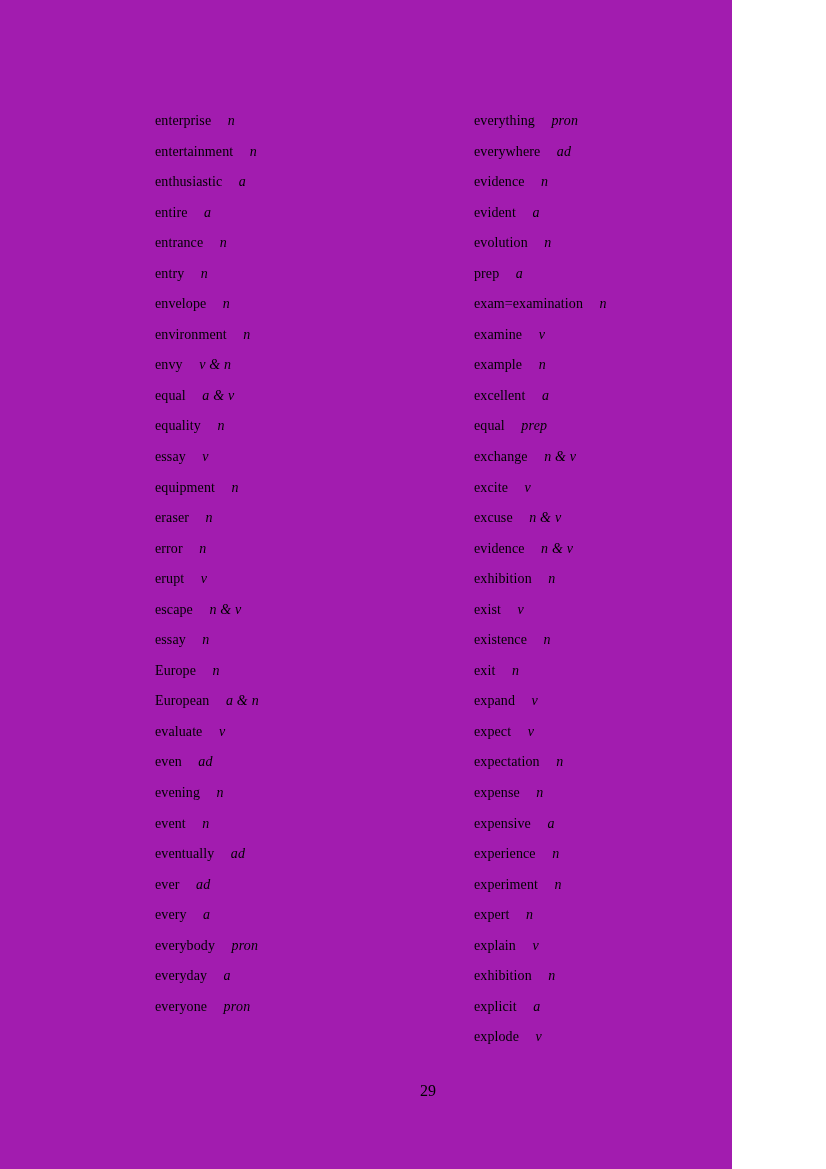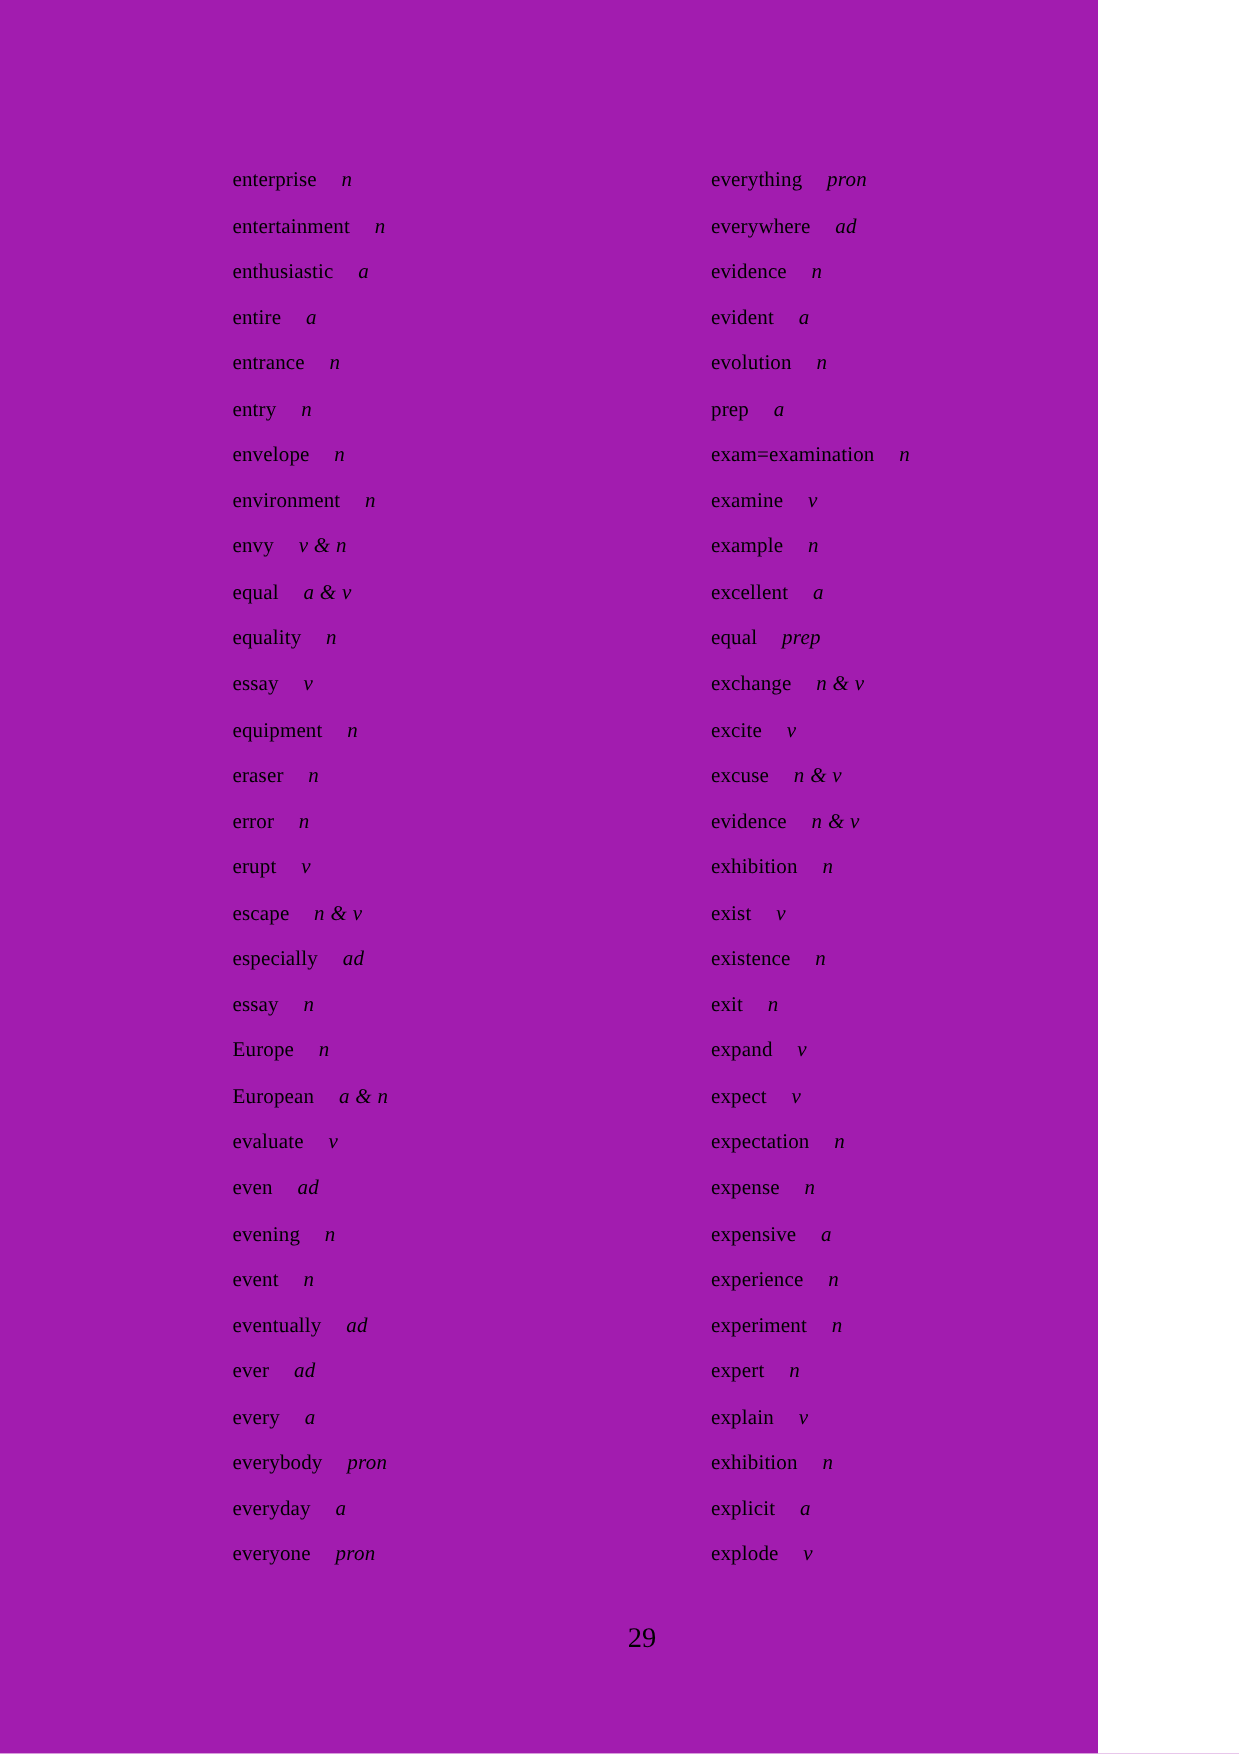--- a/index.html
+++ b/index.html
@@ -37,21 +37,21 @@
   .pos {
     font-style: italic;
     margin-left: 13px;
     letter-spacing: 0.2px;
   }
   .page-number {
     position: absolute;
     top: 1082px;
     left: 428px;
     transform: translateX(-50%);
-    font-size: 19px;
+    font-size: 16px;
   }
 </style>
 </head>
 <body>
 
 <div class="page">
   <div class="column column-left">
   <div class="entry">
     <span class="word">enterprise</span>
     <span class="pos">n</span>
@@ -130,24 +130,20 @@
   <div class="entry">
     <span class="word">erupt</span>
     <span class="pos">v</span>
   </div>
 
   <div class="entry">
     <span class="word">escape</span>
     <span class="pos">n &amp; v</span>
   </div>
 
-  <div class="entry">
-    <span class="word">especially</span>
-    <span class="pos">ad</span>
-  </div>
 
   <div class="entry">
     <span class="word">essay</span>
     <span class="pos">n</span>
   </div>
 
   <div class="entry">
     <span class="word">Europe</span>
     <span class="pos">n</span>
   </div>

